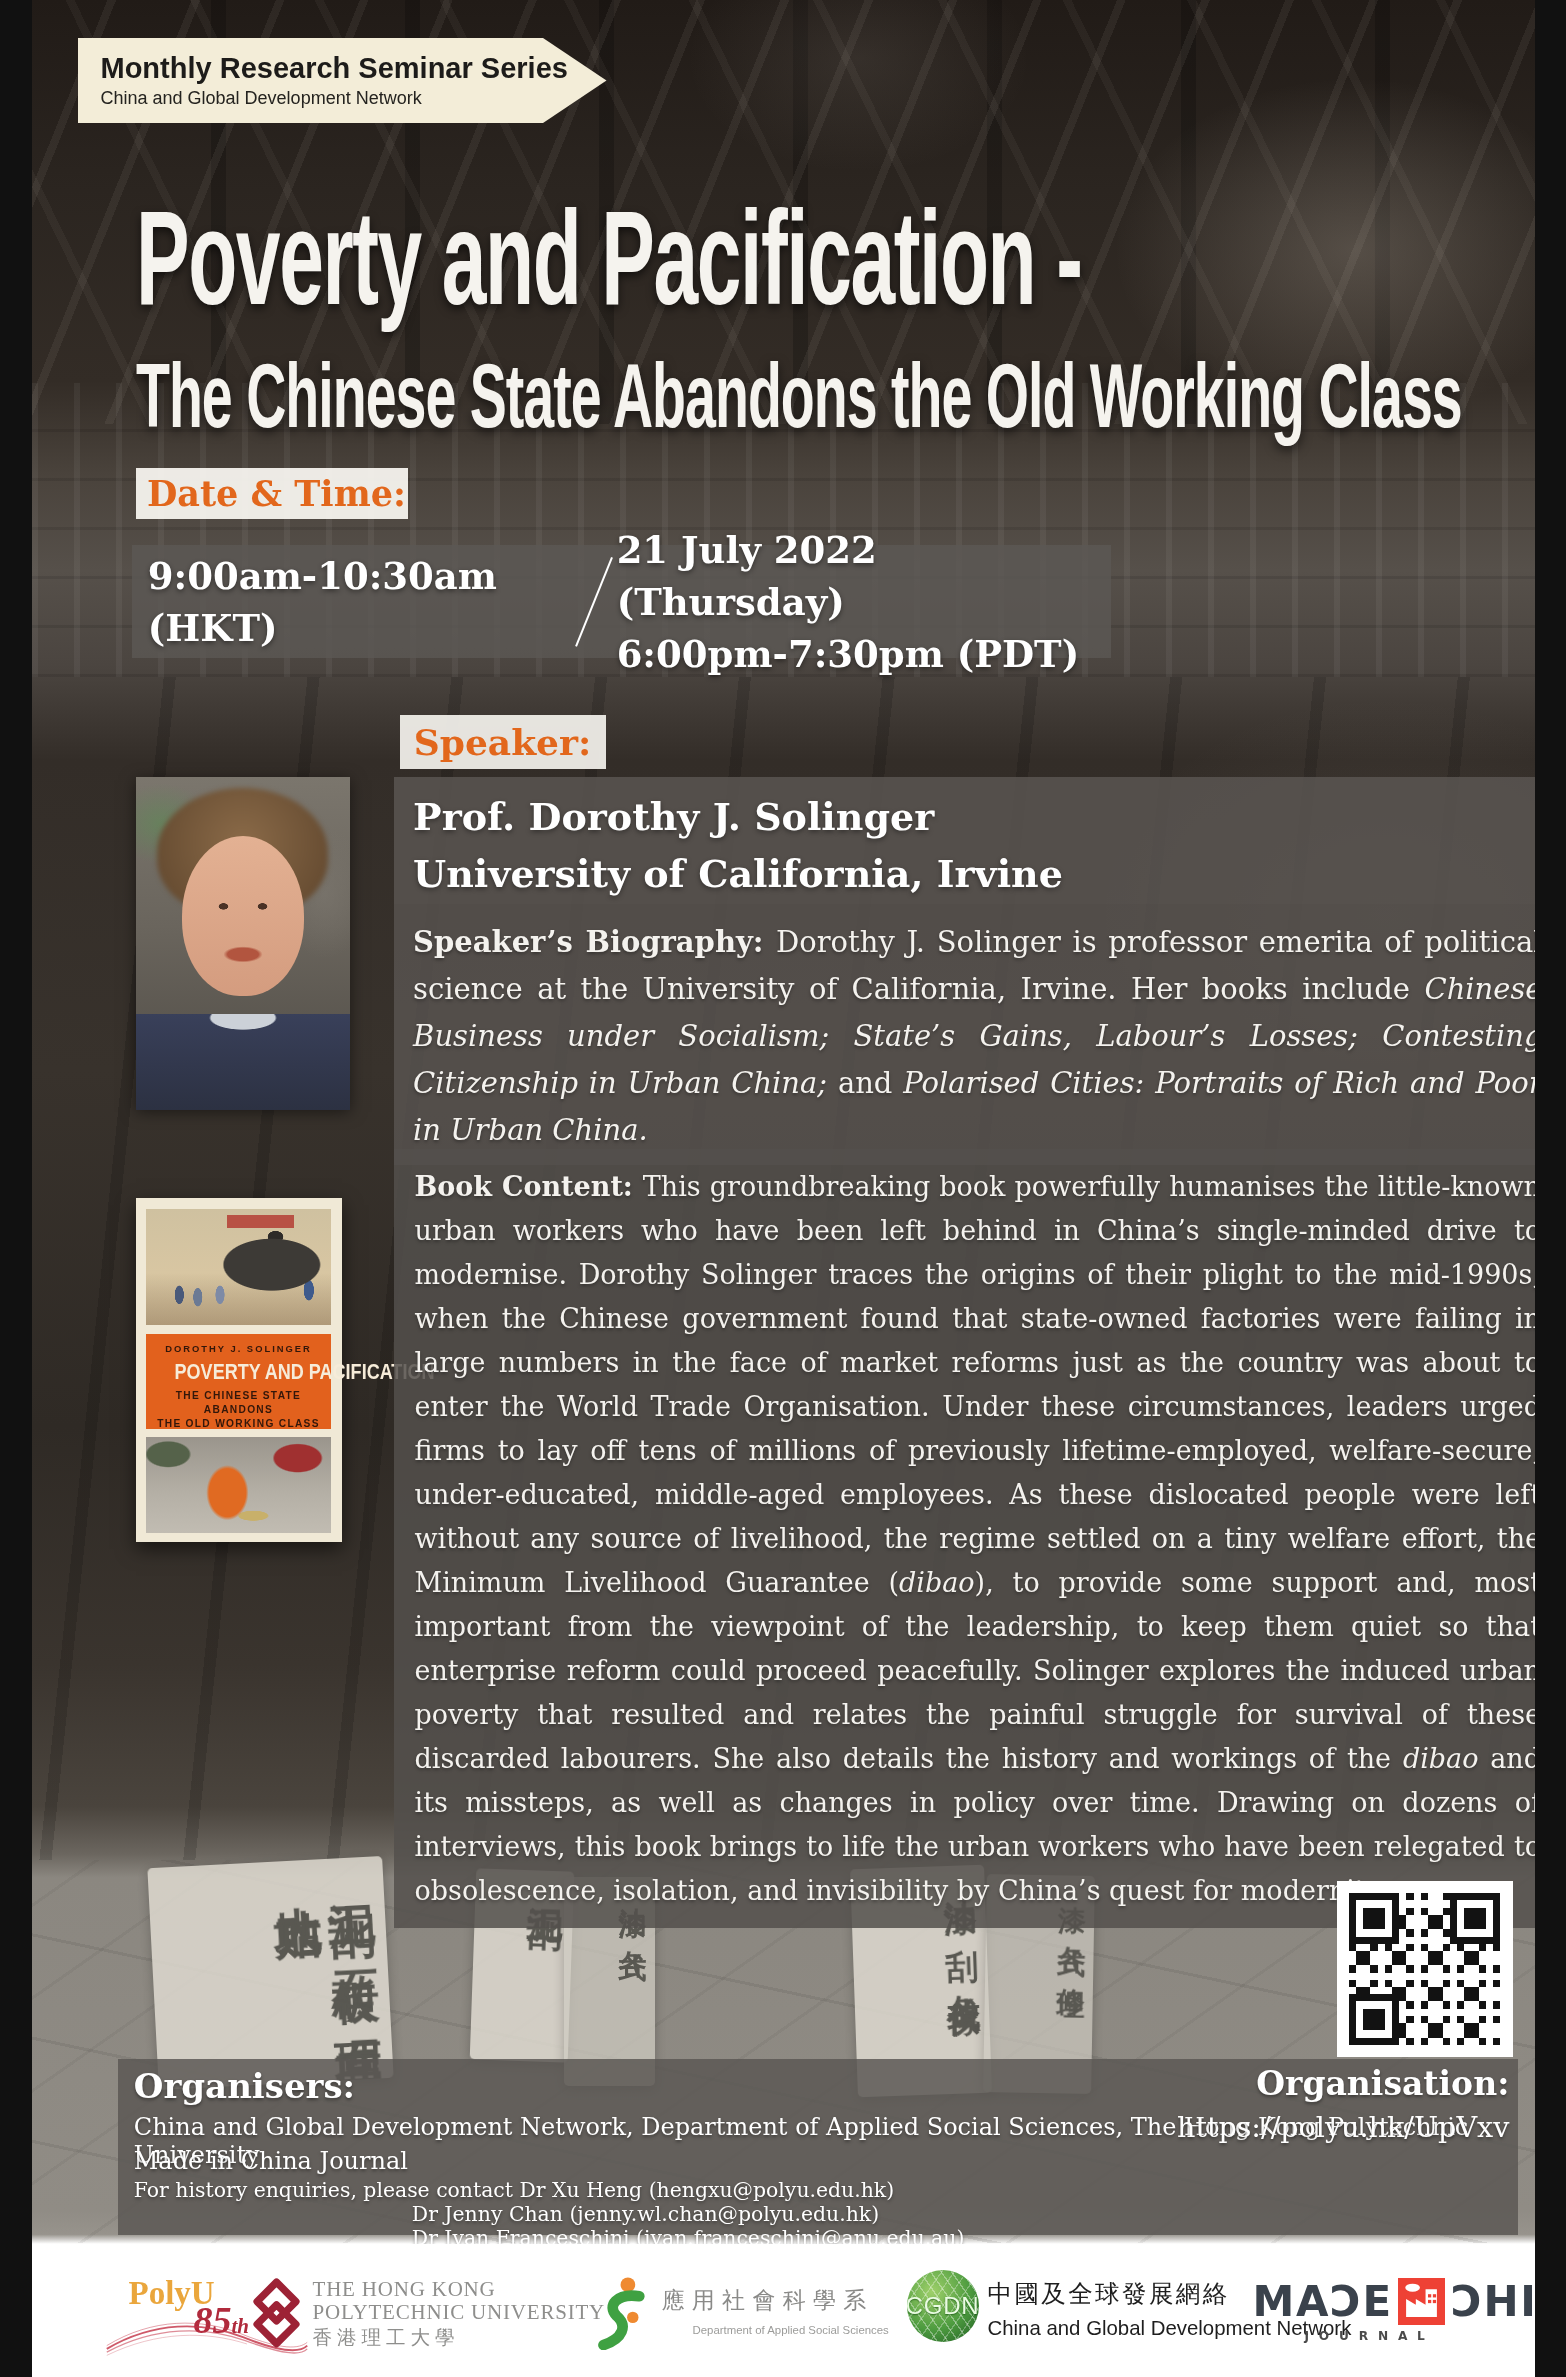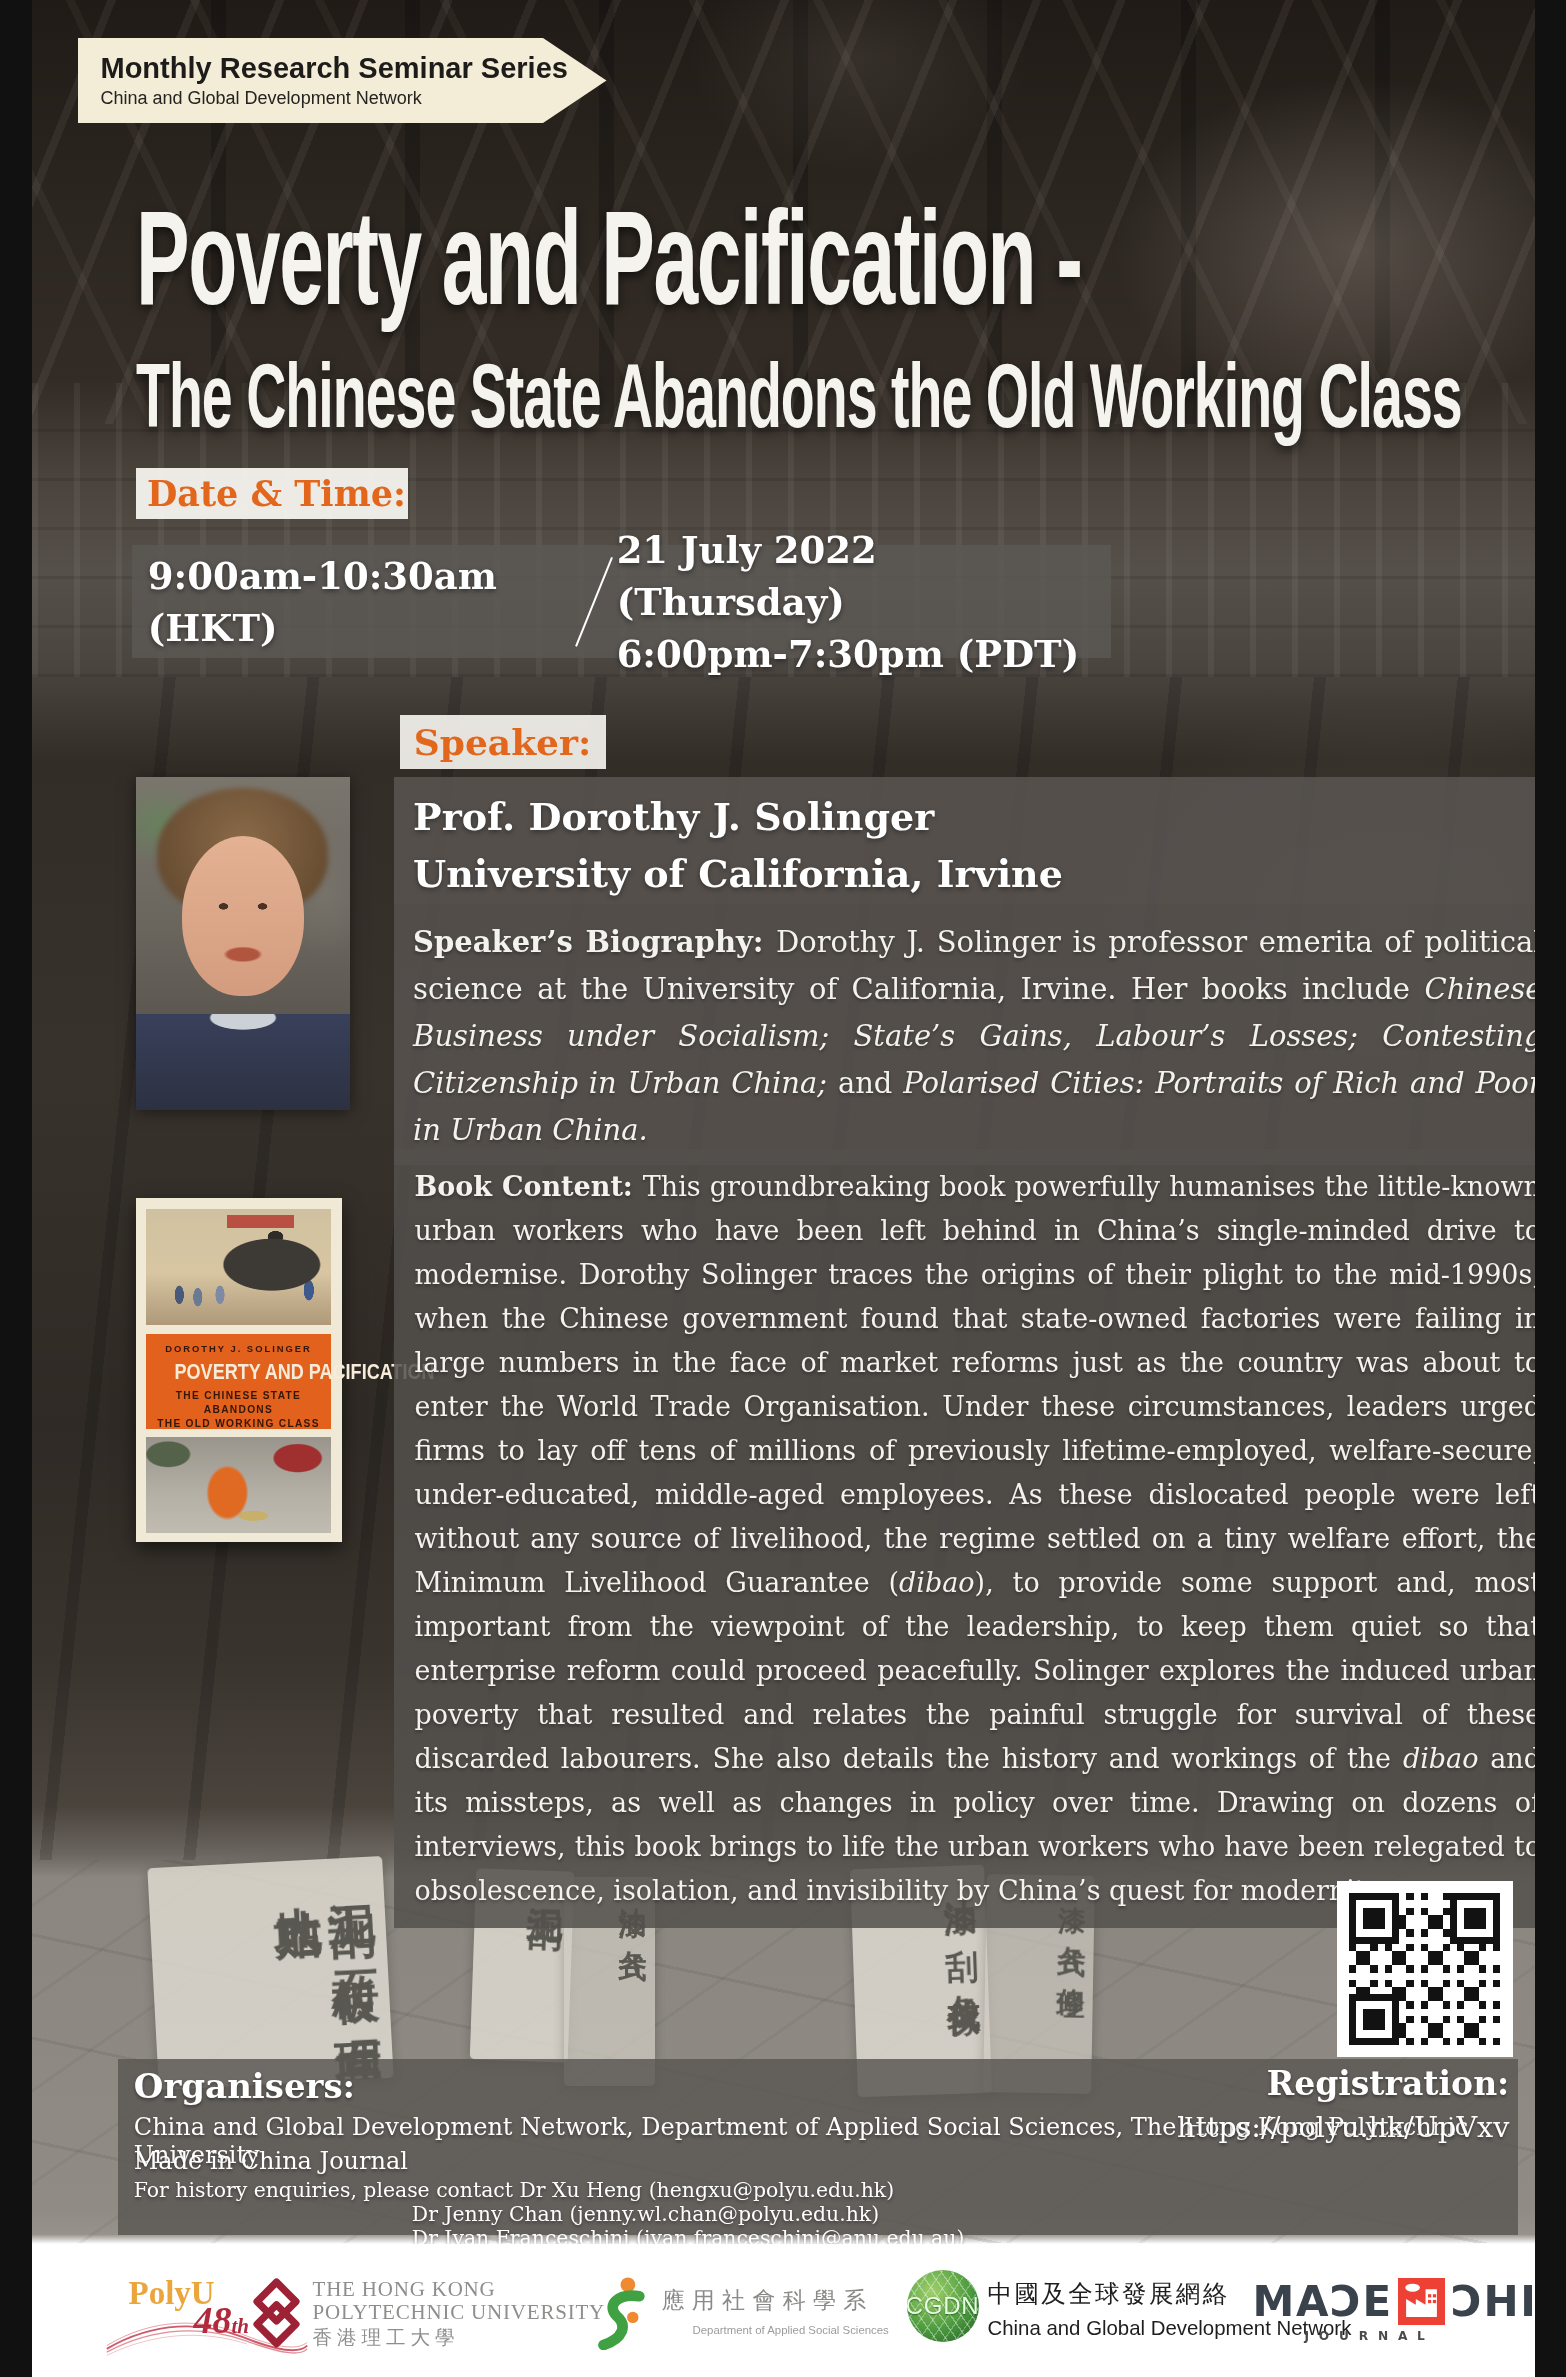--- a/index.html
+++ b/index.html
@@ -675,27 +675,27 @@
 
   <div class="bottom-band">
     <div class="org-label">Organisers:</div>
     <div class="org-l1">China and Global Development Network, Department of Applied Social Sciences, The Hong Kong Polytechnic University</div>
     <div class="org-l2">Made in China Journal</div>
     <div class="enq">
       <div>For history enquiries, please contact Dr Xu Heng (hengxu@polyu.edu.hk)</div>
       <div class="ind">Dr Jenny Chan (jenny.wl.chan@polyu.edu.hk)</div>
       <div class="ind">Dr Ivan Franceschini (ivan.franceschini@anu.edu.au)</div>
     </div>
-    <div class="reg-label">Registration:</div>
+    <div class="reg-label">Organisation:</div>
     <div class="reg-url">https://polyu.hk/UpVxv</div>
   </div>
 
   <div class="footer">
     <div class="f-item polyu-word">PolyU</div>
-    <div class="f-item polyu-85"><span>48</span><span class="th">th</span></div>
+    <div class="f-item polyu-85"><span>85</span><span class="th">th</span></div>
     <svg class="f-item swoosh" width="204" height="44" viewBox="0 0 250 54">
       <path d="M2 44 C60 10, 120 10, 170 30 S 240 48, 248 40" fill="none" stroke="#c23043" stroke-width="2.4" opacity=".8"></path>
       <path d="M2 48 C62 16, 122 16, 172 34 S 240 52, 248 44" fill="none" stroke="#c23043" stroke-width="1.6" opacity=".55"></path>
       <path d="M2 40 C58 6, 118 6, 168 26 S 238 44, 248 36" fill="none" stroke="#c23043" stroke-width="1.2" opacity=".45"></path>
       <path d="M2 52 C64 22, 124 22, 174 38" fill="none" stroke="#c23043" stroke-width="1" opacity=".35"></path>
     </svg>
     <svg class="f-item crest" width="55" height="75" viewBox="0 0 68 92">
       <g fill="none" stroke="#9d2235" stroke-width="9" stroke-linejoin="round">
         <path d="M34 6 L58 30 L34 54 L10 30 Z"></path>
         <path d="M34 34 L58 58 L34 82 L10 58 Z"></path>

